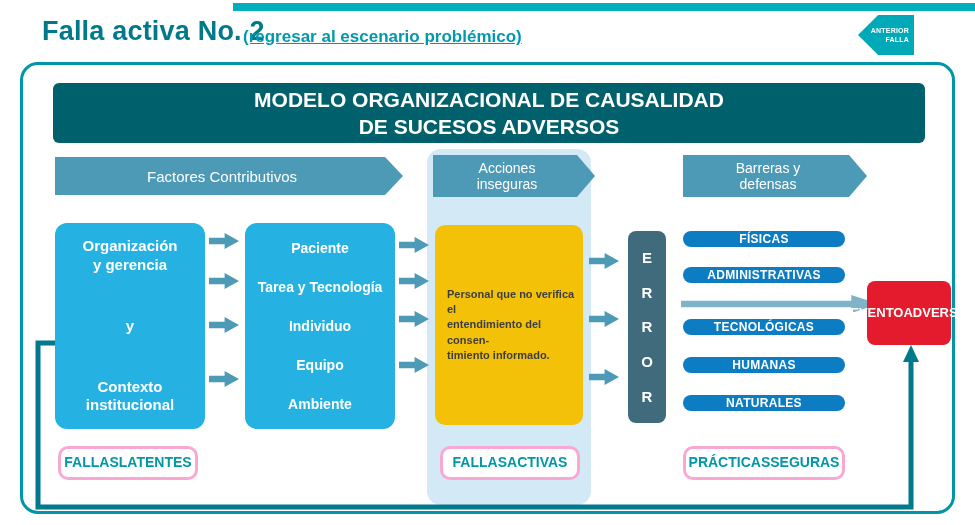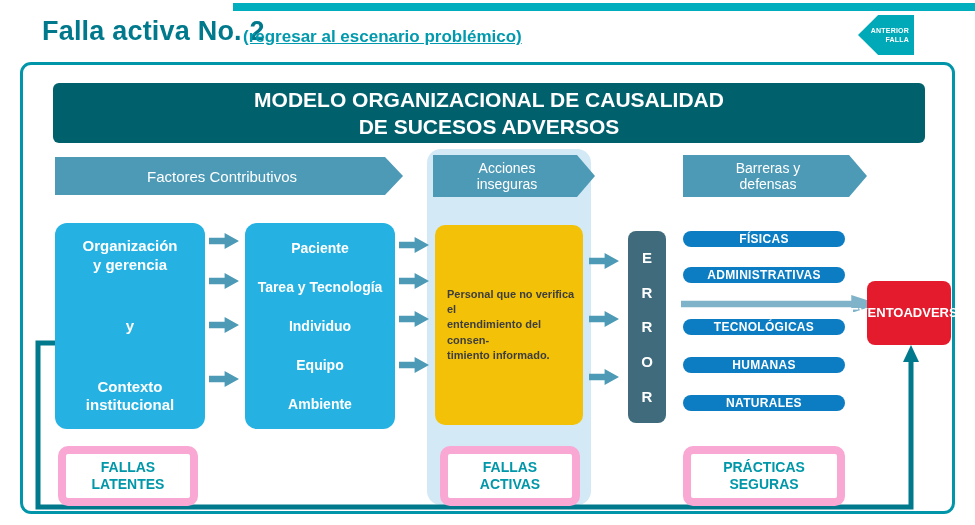--- a/index.html
+++ b/index.html
@@ -9,21 +9,21 @@
   .top-strip { position:absolute; left:233px; top:3px; width:742px; height:8px; background:#00aebd; }
 
   .page-title { position:absolute; left:42px; top:16px; font-size:27px; font-weight:bold; color:#00798c; letter-spacing:0.2px; }
   .back-link { position:absolute; left:243px; top:27px; font-size:17px; font-weight:bold; color:#0099ad; text-decoration:underline; cursor:pointer; }
 
   .badge { position:absolute; left:858px; top:15px; width:56px; height:40px; background:#00a9b8;
            clip-path:polygon(0 50%, 36% 0, 100% 0, 100% 100%, 36% 100%);
            display:flex; flex-direction:column; justify-content:center; align-items:flex-end;
            padding-right:5px; color:#fff; font-size:7px; font-weight:bold; line-height:1.35; letter-spacing:0.2px; cursor:pointer; }
 
-  .panel { position:absolute; left:20px; top:62px; width:935px; height:452px; border:3px solid #0095a8; border-radius:11px; background:#fff; }
+  .panel { position:absolute; left:20px; top:62px; width:935px; height:452px; border:3px solid #0095a8; border-radius:18px; background:#fff; }
 
   .mid-panel { position:absolute; left:404px; top:84px; width:164px; height:356px; background:#d3e9f6; border-radius:14px; }
 
   .loop-svg { position:absolute; left:0; top:0; pointer-events:none; }
 
   .diagram-title { position:absolute; left:30px; top:18px; width:872px; height:60px; background:#00616d; border-radius:6px;
                    color:#fff; display:flex; flex-direction:column; justify-content:center; align-items:center;
                    font-size:21px; font-weight:bold; line-height:1.3; text-align:center; }
 
   .arrowhdr { position:absolute; background:#4d9ab6; color:#fff; font-weight:normal;
@@ -55,22 +55,22 @@
   .bar { position:absolute; left:660px; width:162px; height:16px; background:#0c7dc2; border-radius:8px;
          color:#fff; font-weight:bold; font-size:12px; display:flex; align-items:center; justify-content:center; letter-spacing:0.3px; }
 
   .long-arrow { position:absolute; left:658px; top:230px; width:198px; height:18px; background:#7fb3c9;
                 clip-path:polygon(0 32%, 86% 32%, 86% 0, 100% 50%, 86% 100%, 86% 68%, 0 68%); }
 
   .red-box { position:absolute; left:844px; top:216px; width:84px; height:64px; background:#e41b2c; border-radius:8px;
              color:#fff; font-weight:bold; font-size:13px; display:flex; flex-direction:row; justify-content:center;
              align-items:center; line-height:1.35; text-align:center; }
 
-  .lblbox { position:absolute; top:381px; height:60px; background:#fff; border:8px solid #f9a8d4; border-radius:10px;
-            color:#0097a9; font-weight:bold; font-size:14px; display:flex; flex-direction:column; justify-content:center;
+  .lblbox { position:absolute; top:381px; height:34px; background:#fff; border:3px solid #f9a8d4; border-radius:10px;
+            color:#0097a9; font-weight:bold; font-size:14px; display:flex; flex-direction:row; justify-content:center;
             align-items:center; line-height:1.25; text-align:center; }
   .lbl-latentes { left:35px; width:140px; }
   .lbl-activas { left:417px; width:140px; }
   .lbl-seguras { left:660px; width:162px; }
 </style>
 </head>
 <body>
 
 <div class="stage">
 

